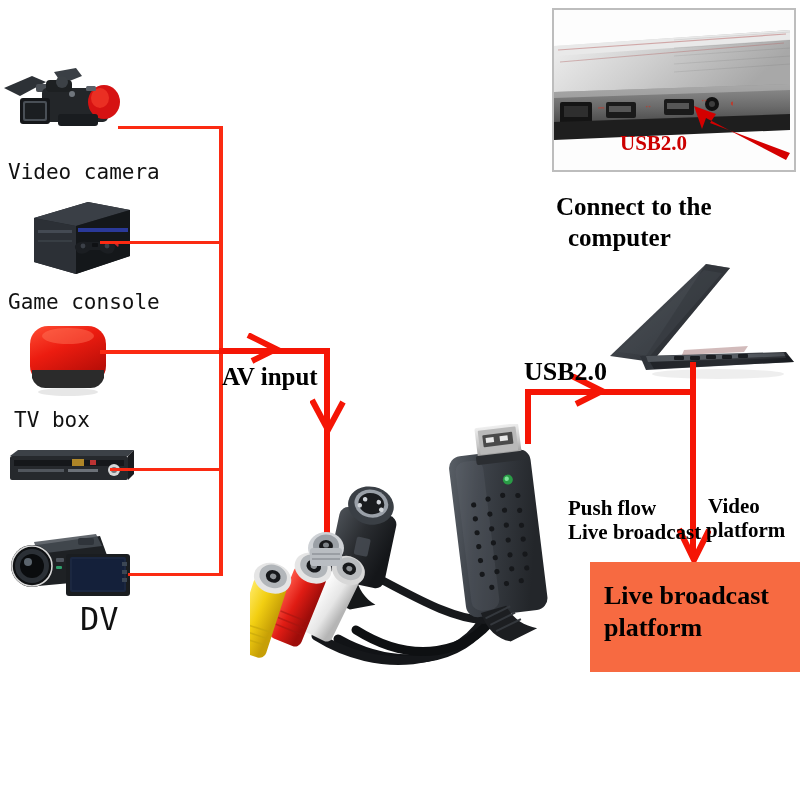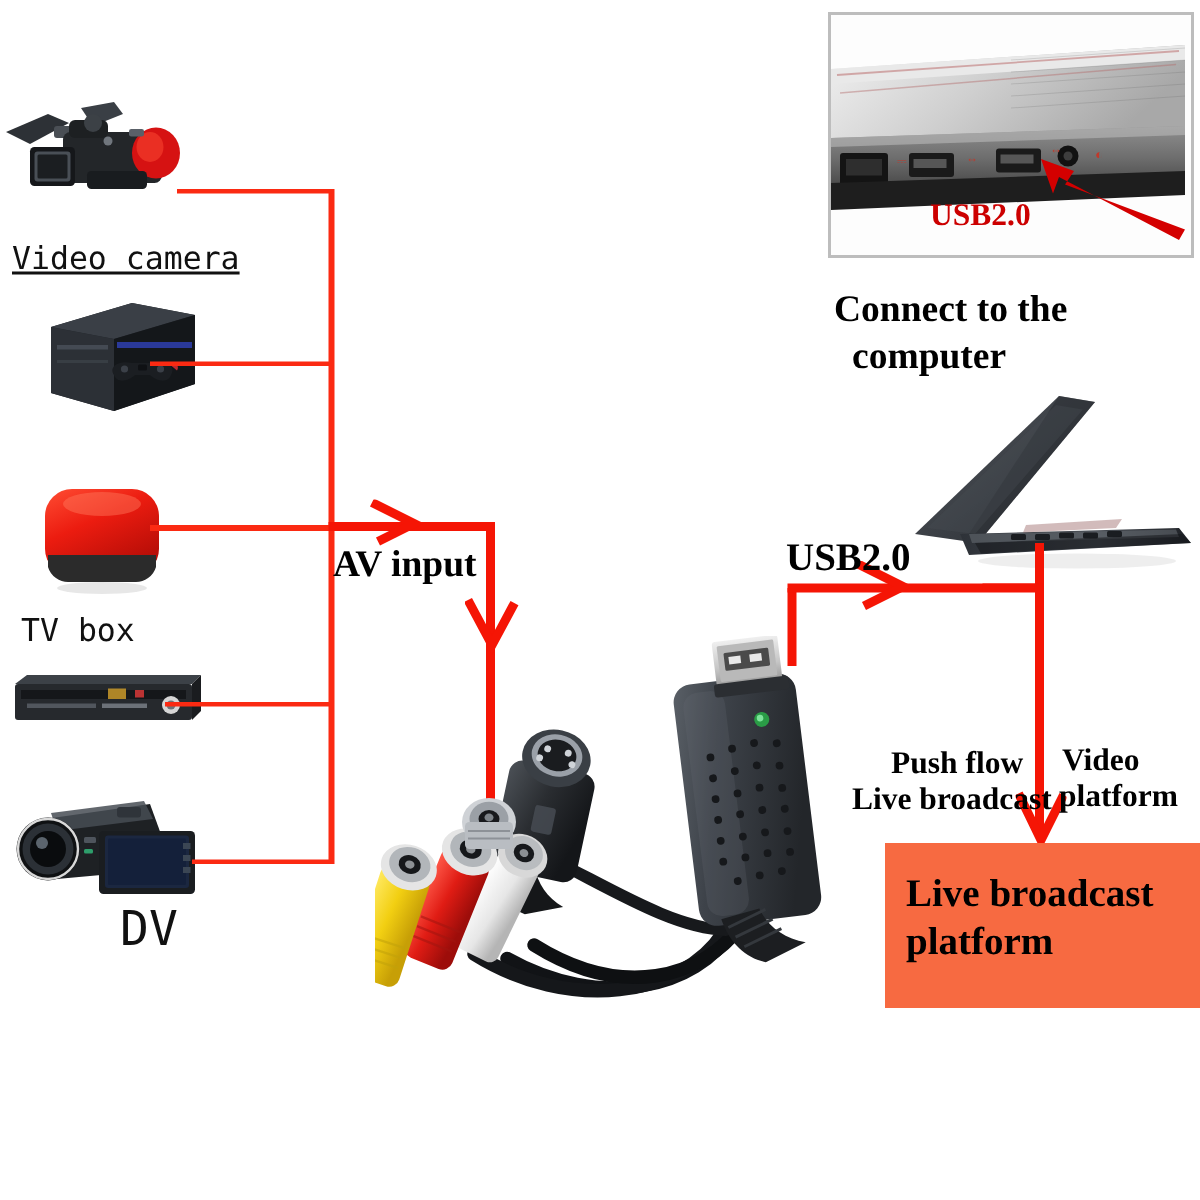--- a/index.html
+++ b/index.html
@@ -50,40 +50,41 @@
       <rect x="18" y="40" width="30" height="26" rx="3" fill="#15171a"></rect>
       <rect x="21" y="43" width="24" height="20" rx="2" fill="#494f56"></rect>
       <rect x="23" y="45" width="20" height="16" rx="1" fill="#1b1e21"></rect>
       <ellipse cx="102" cy="44" rx="16" ry="17" fill="#d61212"></ellipse>
       <ellipse cx="98" cy="40" rx="9" ry="10" fill="#f03a2a" opacity="0.75"></ellipse>
       <rect x="56" y="56" width="40" height="12" rx="3" fill="#191c1f"></rect>
       <circle cx="70" cy="36" r="3" fill="#70767d"></circle>
       <rect x="84" y="28" width="10" height="5" rx="1.5" fill="#5a6068"></rect>
     </g>
   </svg>
-  <div class="mono-label" style="left:8px;top:160px;text-decoration:underline;">Video camera</div>
+  <div class="mono-label" style="left:8px;top:160px;">Video camera</div>
 
   <svg class="dev" style="left:26px;top:196px;" width="130" height="90" viewBox="0 0 130 90">
     <g>
       <path d="M8 22 L62 6 L104 14 L104 60 L50 78 L8 66 Z" fill="#23262b"></path>
       <path d="M8 22 L62 6 L104 14 L50 30 Z" fill="#3a3f46"></path>
       <path d="M50 30 L104 14 L104 60 L50 78 Z" fill="#14171a"></path>
       <path d="M8 22 L50 30 L50 78 L8 66 Z" fill="#2c3036"></path>
       <rect x="52" y="32" width="50" height="4" fill="#2e3fb0" opacity="0.85"></rect>
       <rect x="12" y="34" width="34" height="3" fill="#4e5660" opacity="0.7"></rect>
       <rect x="12" y="44" width="34" height="2" fill="#41474f" opacity="0.6"></rect>
       <g transform="translate(46,44)">
         <path d="M4 10 C0 4 8 0 16 2 L30 2 C38 0 46 4 42 10 C40 16 32 14 28 10 L18 10 C14 14 6 16 4 10 Z" fill="#1b1e22"></path>
         <circle cx="11" cy="6" r="2.4" fill="#3b4048"></circle>
         <circle cx="35" cy="6" r="2.4" fill="#3b4048"></circle>
         <rect x="20" y="3" width="6" height="4" rx="1" fill="#0f1114"></rect>
         <path d="M40 2 C45 1 48 4 46 7 Z" fill="#c0282d"></path>
       </g>
     </g>
   </svg>
+  <div class="mono-label" style="left:8px;top:290px;">Game console</div>
 
   <svg class="dev" style="left:24px;top:322px;" width="92" height="76" viewBox="0 0 92 76">
     <defs>
       <linearGradient id="tvboxg" x1="0" y1="0" x2="0.6" y2="1">
         <stop offset="0%" stop-color="#ff4d33"></stop>
         <stop offset="45%" stop-color="#ec1c10"></stop>
         <stop offset="100%" stop-color="#b50d07"></stop>
       </linearGradient>
     </defs>
     <rect x="6" y="4" width="76" height="58" rx="18" fill="url(#tvboxg)"></rect>
@@ -336,21 +337,21 @@
     <path d="M96 98 L160 94 L156 100 L94 103 Z" fill="#7d3b3b" opacity="0.35"></path>
   </svg>
 
   <div class="rl" style="left:690px;top:362px;width:6px;height:196px;"></div>
   <svg class="arrow" style="left:677px;top:527px;" width="34" height="42" viewBox="0 0 34 42">
     <path d="M2 2 L17 33 L32 3" fill="none" stroke="#f51505" stroke-width="6"></path>
   </svg>
 
   <div class="rl" style="left:655px;top:389px;width:40px;height:5px;"></div>
 
-  <div class="serif-bold" style="left:594px;top:496px;font-size:21px;font-family:Liberation Serif, serif;">Push flow</div>
+  <div class="serif-bold" style="left:568px;top:496px;font-size:21px;font-family:Liberation Serif, serif;">Push flow</div>
   <div class="serif-bold" style="left:568px;top:520px;font-size:21px;">Live broadcast</div>
   <div class="serif-bold" style="left:708px;top:494px;font-size:21px;">Video</div>
   <div class="serif-bold" style="left:706px;top:518px;font-size:21px;">platform</div>
 
   <div class="platform-box">
     <div class="t">
       <div>Live broadcast</div>
       <div>platform</div>
     </div>
   </div>

